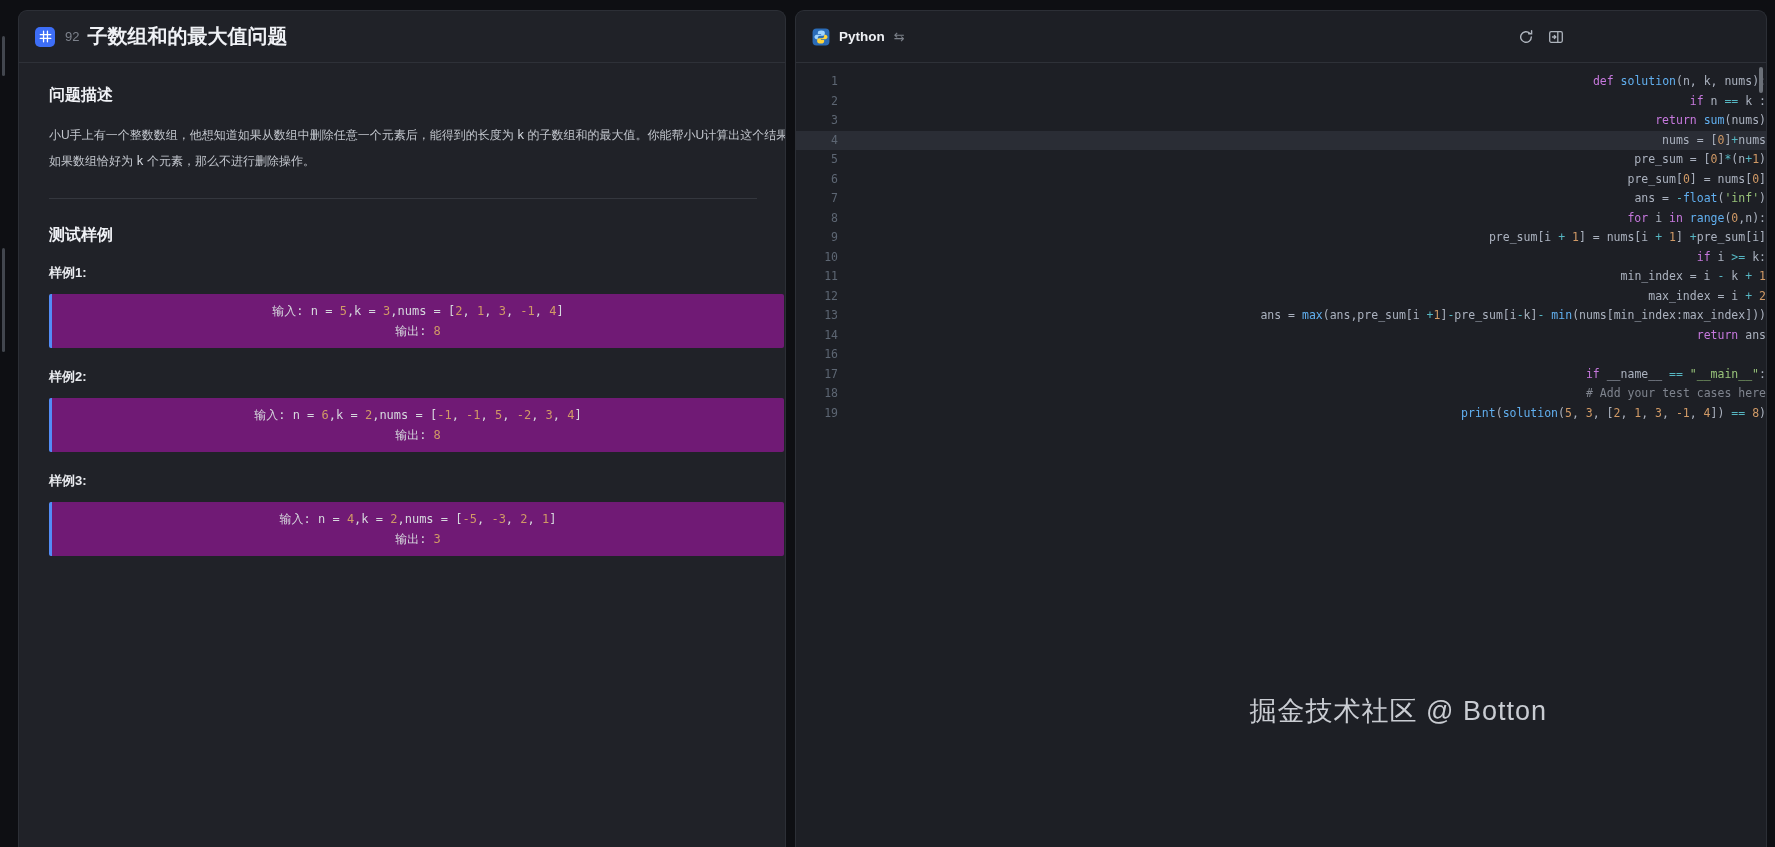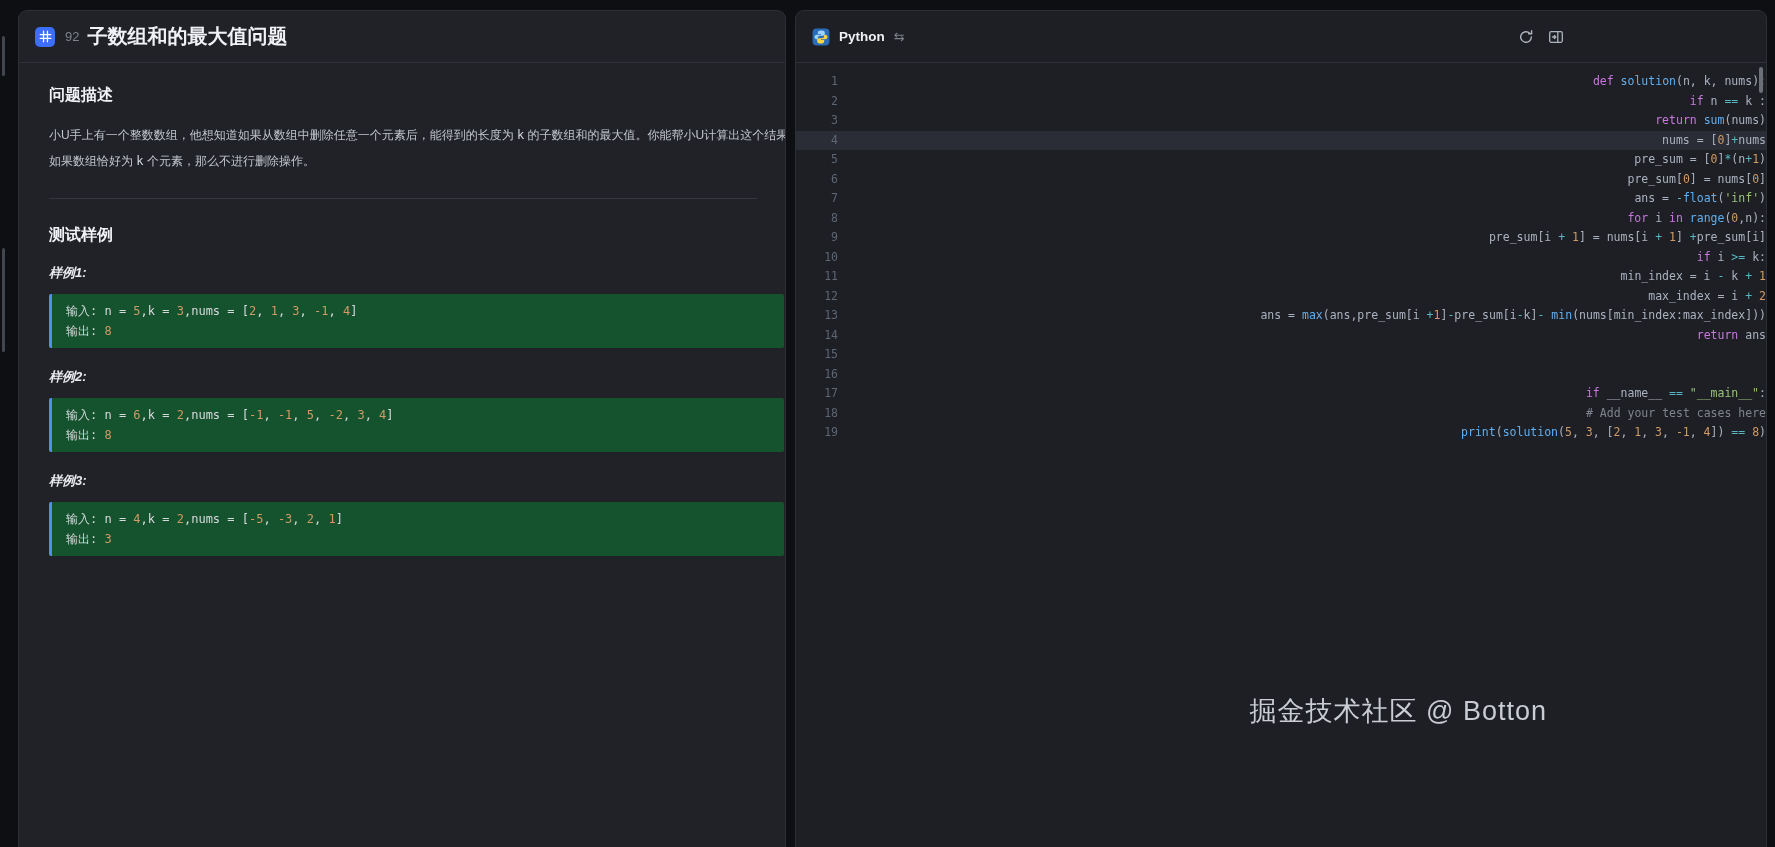--- a/index.html
+++ b/index.html
@@ -60,29 +60,30 @@
   .pbody { padding: 22px 28px 0 30px; }
   .sec-title { color: #f0f2f6; font-size: 16px; font-weight: 700; }
   .desc { margin-top: 16px; }
   .desc-line {
     color: #c2c6cd; font-size: 12px; line-height: 26px; white-space: nowrap;
   }
   .dtok-t { color: #c2c6cd; }
   .dtok-code { font-family: "DejaVu Sans Mono", monospace; color: #d3d7de; }
   .divider { border: none; border-top: 1px solid #34373e; margin: 24px 0 26px 0; }
 
-  .sample-label { color: #e9ebef; font-size: 13px; font-weight: 700; font-style: italic; margin-top: 20px; }
+  .sample-label { color: #e9ebef; font-size: 13px; font-weight: 700; margin-top: 20px; }
   .sample-label:first-child { margin-top: 18px; }
   .sample-block {
     margin-top: 12px;
-    background: #14532d;
+    background: #701a75;
     border-left: 3px solid #538cf7;
     border-radius: 2px;
     padding: 7px 14px;
     width: 735px;
+    text-align: center;
   }
   .sample-line {
     font-family: "DejaVu Sans Mono", monospace;
     font-size: 12px; line-height: 20px; white-space: pre;
   }
   .stok-p { color: #d6d9de; }
   .stok-n { color: #d19a66; }
 
   
   .editor { padding-top: 9px; font-family: "DejaVu Sans Mono", monospace; font-size: 11.5px; }
@@ -239,24 +240,20 @@
         </div>
         <div class="code-row">
           <span class="ln">13</span>
           <span class="code-text"><span class="tok-p">            ans = </span><span class="tok-f">max</span><span class="tok-p">(ans,pre_sum[i </span><span class="tok-o">+</span><span class="tok-n">1</span><span class="tok-p">]</span><span class="tok-o">-</span><span class="tok-p">pre_sum[i</span><span class="tok-o">-</span><span class="tok-p">k]</span><span class="tok-o">-</span><span class="tok-p"> </span><span class="tok-f">min</span><span class="tok-p">(nums[min_index:max_index]))</span></span>
         </div>
         <div class="code-row">
           <span class="ln">14</span>
           <span class="code-text"><span class="tok-p">    </span><span class="tok-k">return</span><span class="tok-p"> ans</span></span>
         </div>
         <div class="code-row">
-          <span class="ln">15</span>
-          <span class="code-text"></span>
-        </div>
-        <div class="code-row">
           <span class="ln">16</span>
           <span class="code-text"></span>
         </div>
         <div class="code-row">
           <span class="ln">17</span>
           <span class="code-text"><span class="tok-k">if</span><span class="tok-p"> __name__ </span><span class="tok-o">==</span><span class="tok-p"> </span><span class="tok-s">"__main__"</span><span class="tok-p">:</span></span>
         </div>
         <div class="code-row">
           <span class="ln">18</span>
           <span class="code-text"><span class="tok-p">    </span><span class="tok-c"># Add your test cases here</span></span>

